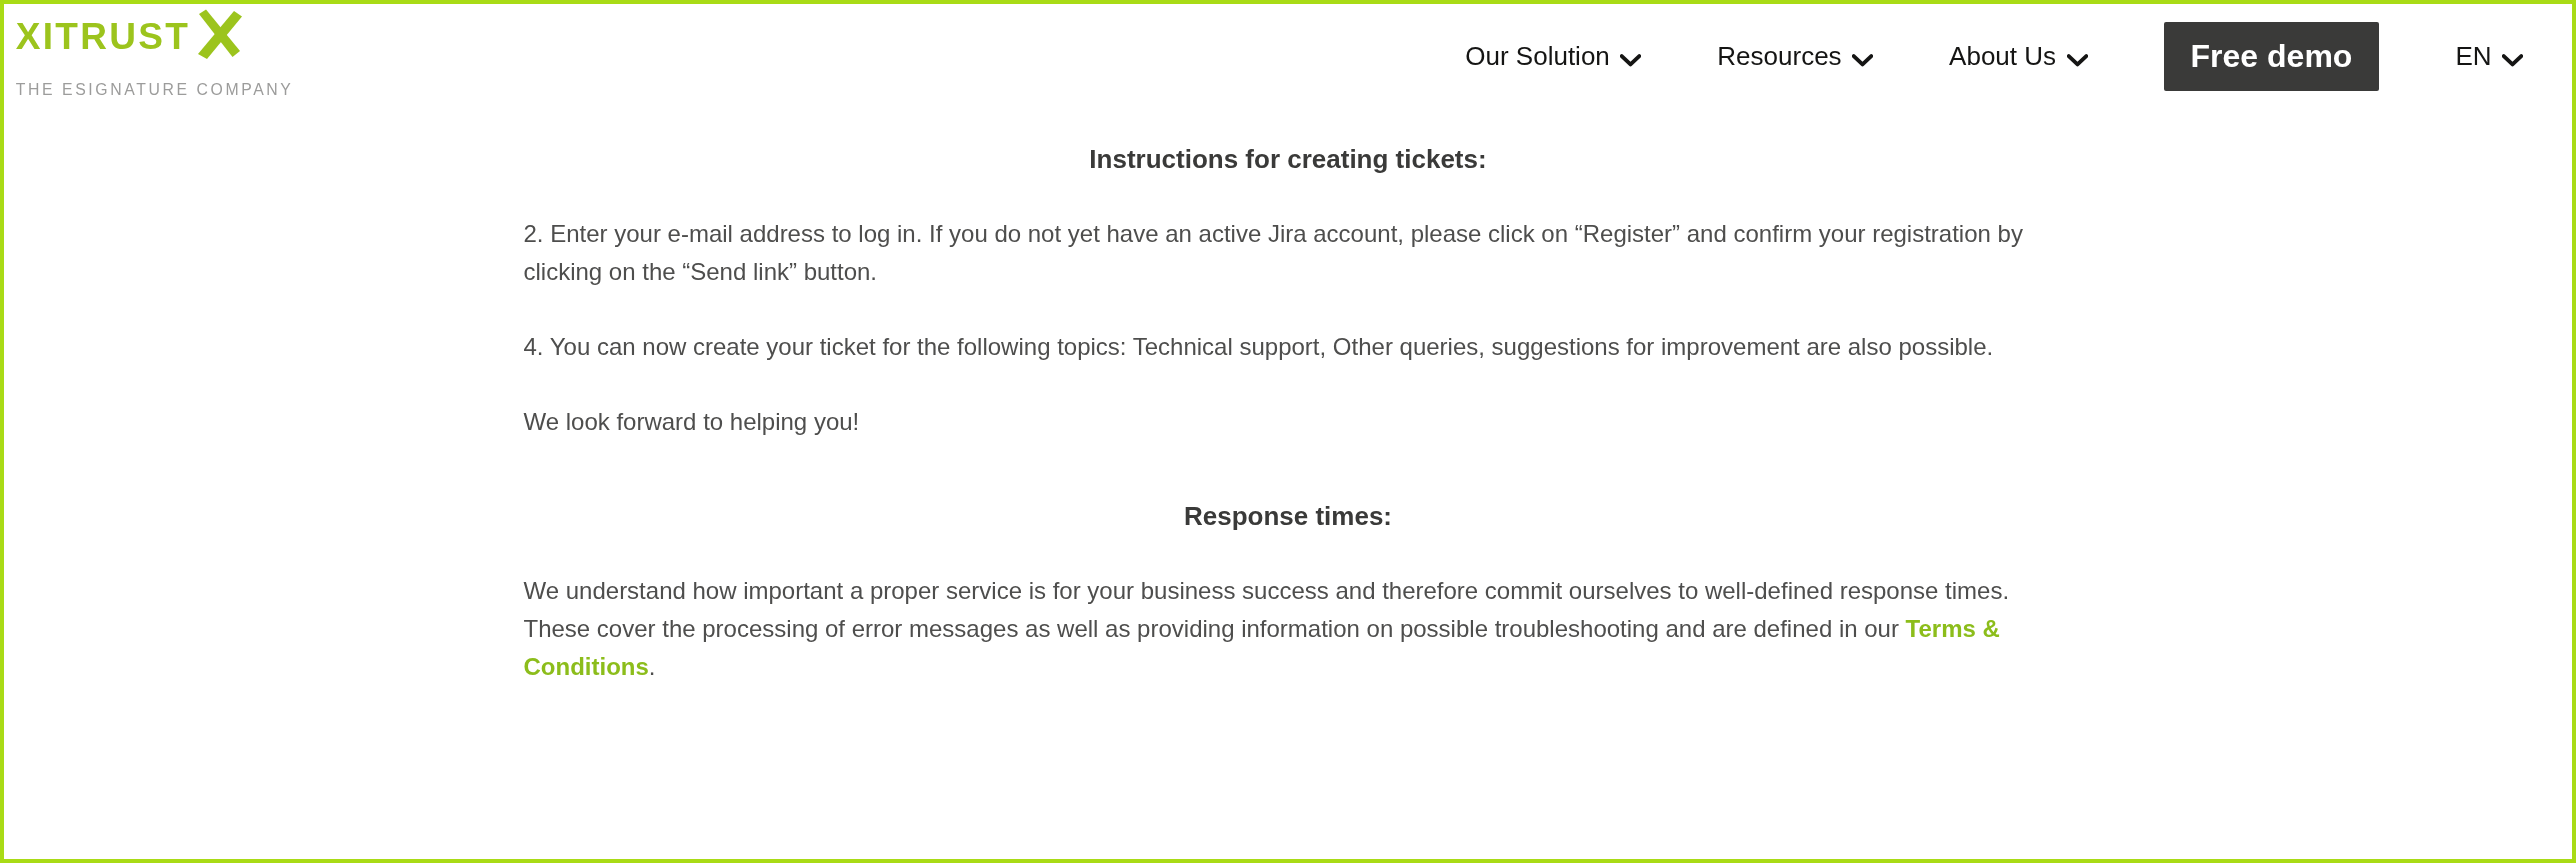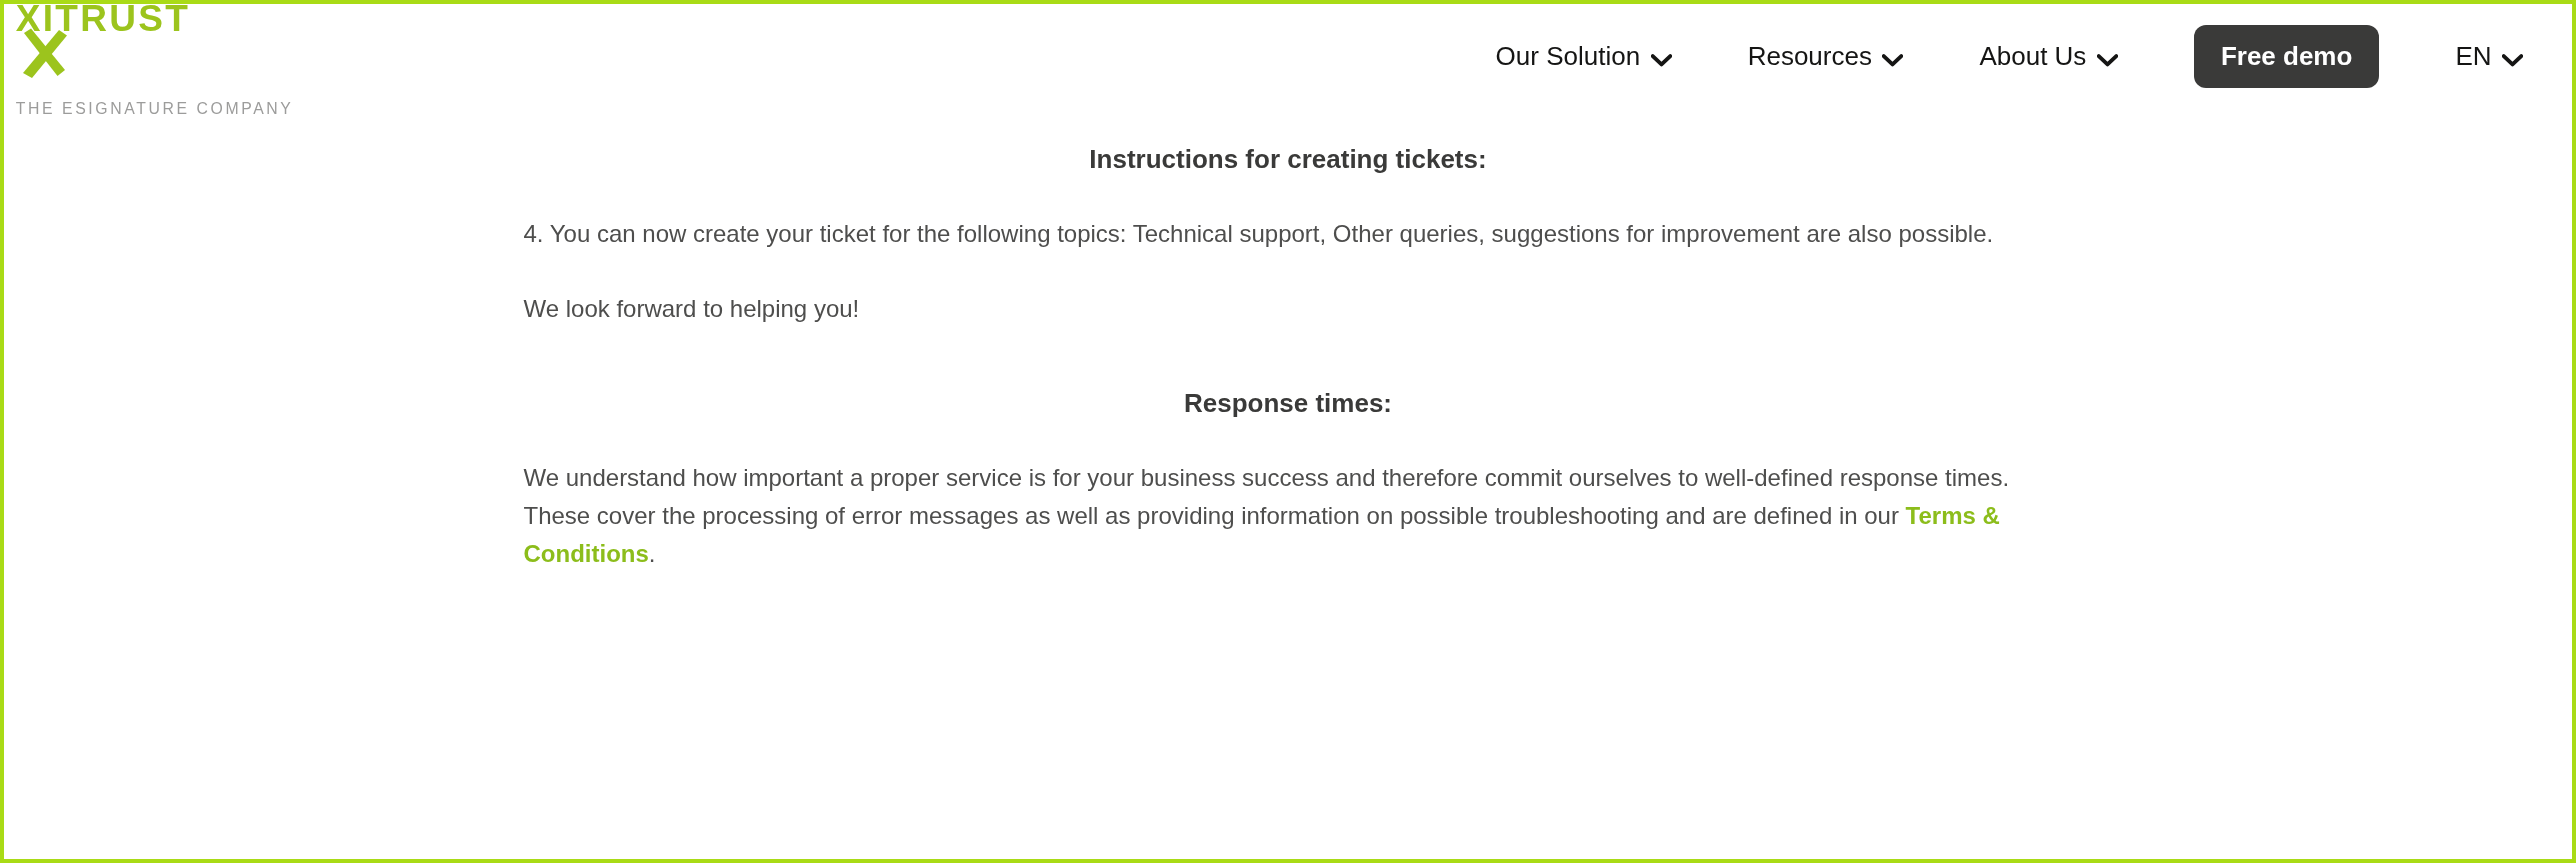--- a/index.html
+++ b/index.html
@@ -28,21 +28,20 @@
   }
   .logo {
     display: inline-block;
     text-decoration: none;
     line-height: 1;
     margin-top: 3.5px;
   }
   .logo-row {
     display: flex;
     align-items: flex-start;
-    flex-direction: column;
   }
   .brand {
     font-size: 37px;
     font-weight: 700;
     letter-spacing: 2.3px;
     color: #9cc41d;
     line-height: 1;
   }
   .x-mark {
     margin-left: 3.5px;
@@ -70,25 +69,25 @@
     white-space: nowrap;
   }
   .nav-item .chev {
     margin-left: 10.5px;
     margin-top: 3.5px;
   }
   .cta-button {
     display: inline-block;
     background: #3a3a39;
     color: #ffffff;
-    font-size: 26px;
+    font-size: 32px;
     font-weight: 700;
     font-family: "Liberation Sans", sans-serif;
     border: none;
-    border-radius: 12px;
+    border-radius: 2px;
     padding: 16.3px 27px;
     cursor: pointer;
     white-space: nowrap;
   }
   .lang-switch {
     display: flex;
     align-items: center;
     font-size: 26px;
     color: #151514;
     cursor: pointer;
@@ -208,20 +207,21 @@
       </div>
 
     </nav>
   </header>
 
   <main class="main">
 
     <h3 class="section-heading">Instructions for creating tickets:</h3>
 
 
+    <p>2. Enter your e-mail address to log in. If you do not yet have an active Jira account, please click on “Register” and confirm your registration by clicking on the “Send link” button.</p>
 
 
     <p>4. You can now create your ticket for the following topics: Technical support, Other queries, suggestions for improvement are also possible.</p>
 
     <p>We look forward to helping you!</p>
 
     <h3 class="section-heading second">Response times:</h3>
 
     <p>
       <span>We understand how important a proper service is for your business success and therefore commit ourselves to well-defined response times. These cover the processing of error messages as well as providing information on possible troubleshooting and are defined in our </span><a class="link-green-bold">Terms &amp; Conditions</a><span>.</span>

